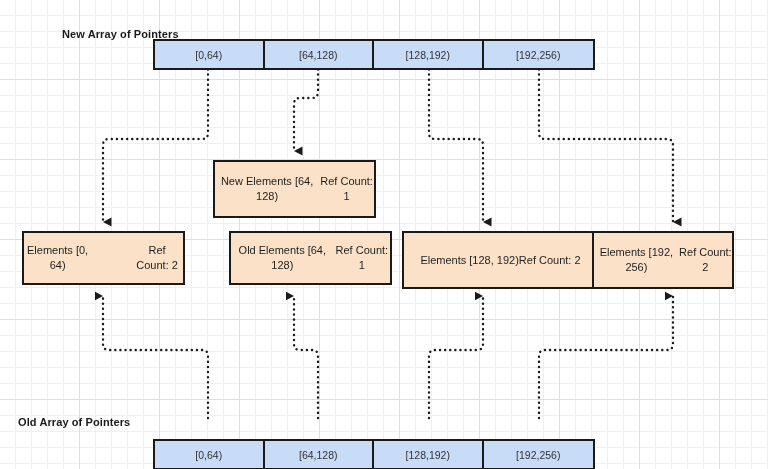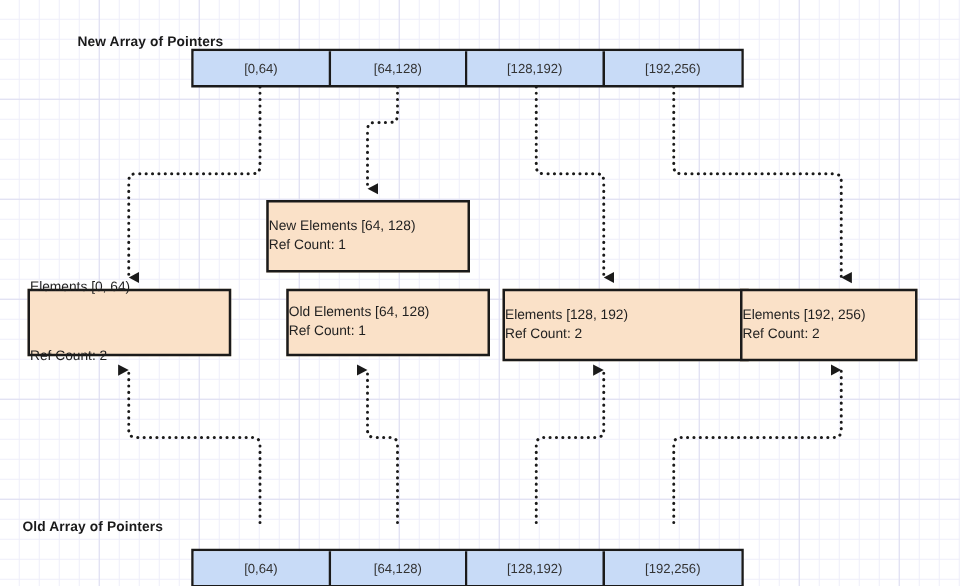--- a/index.html
+++ b/index.html
@@ -71,22 +71,22 @@
     border-right: none;
   }
 
   
   .elem-box {
     position: absolute;
     box-sizing: border-box;
     background: #fae1c8;
     border: 2.5px solid #1a1a1a;
     display: flex;
-    flex-direction: column;
-    align-items: flex-start;
+    flex-direction: row;
+    align-items: center;
     justify-content: center;
     text-align: center;
     color: #1f1f1f;
   }
   .elem-title {
     font-size: 11px;
     line-height: 15px;
   }
   .elem-ref {
     font-size: 11px;

